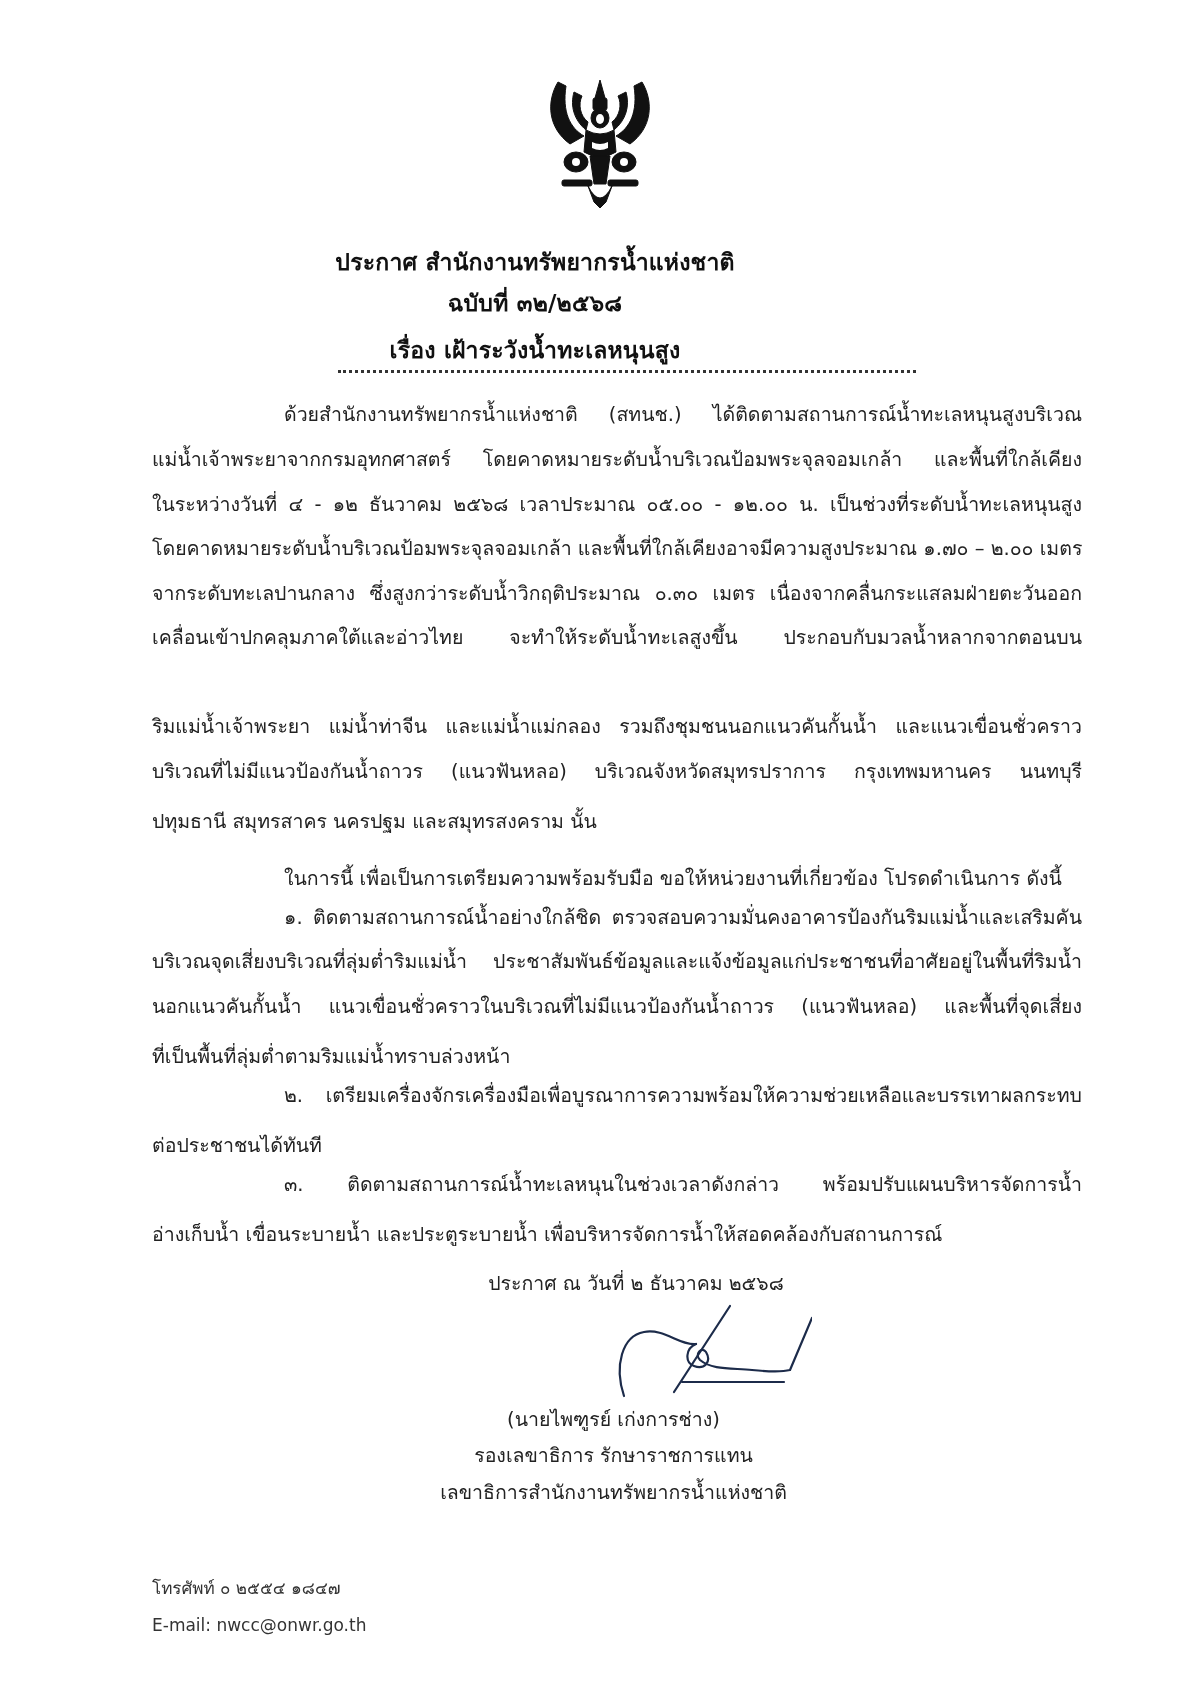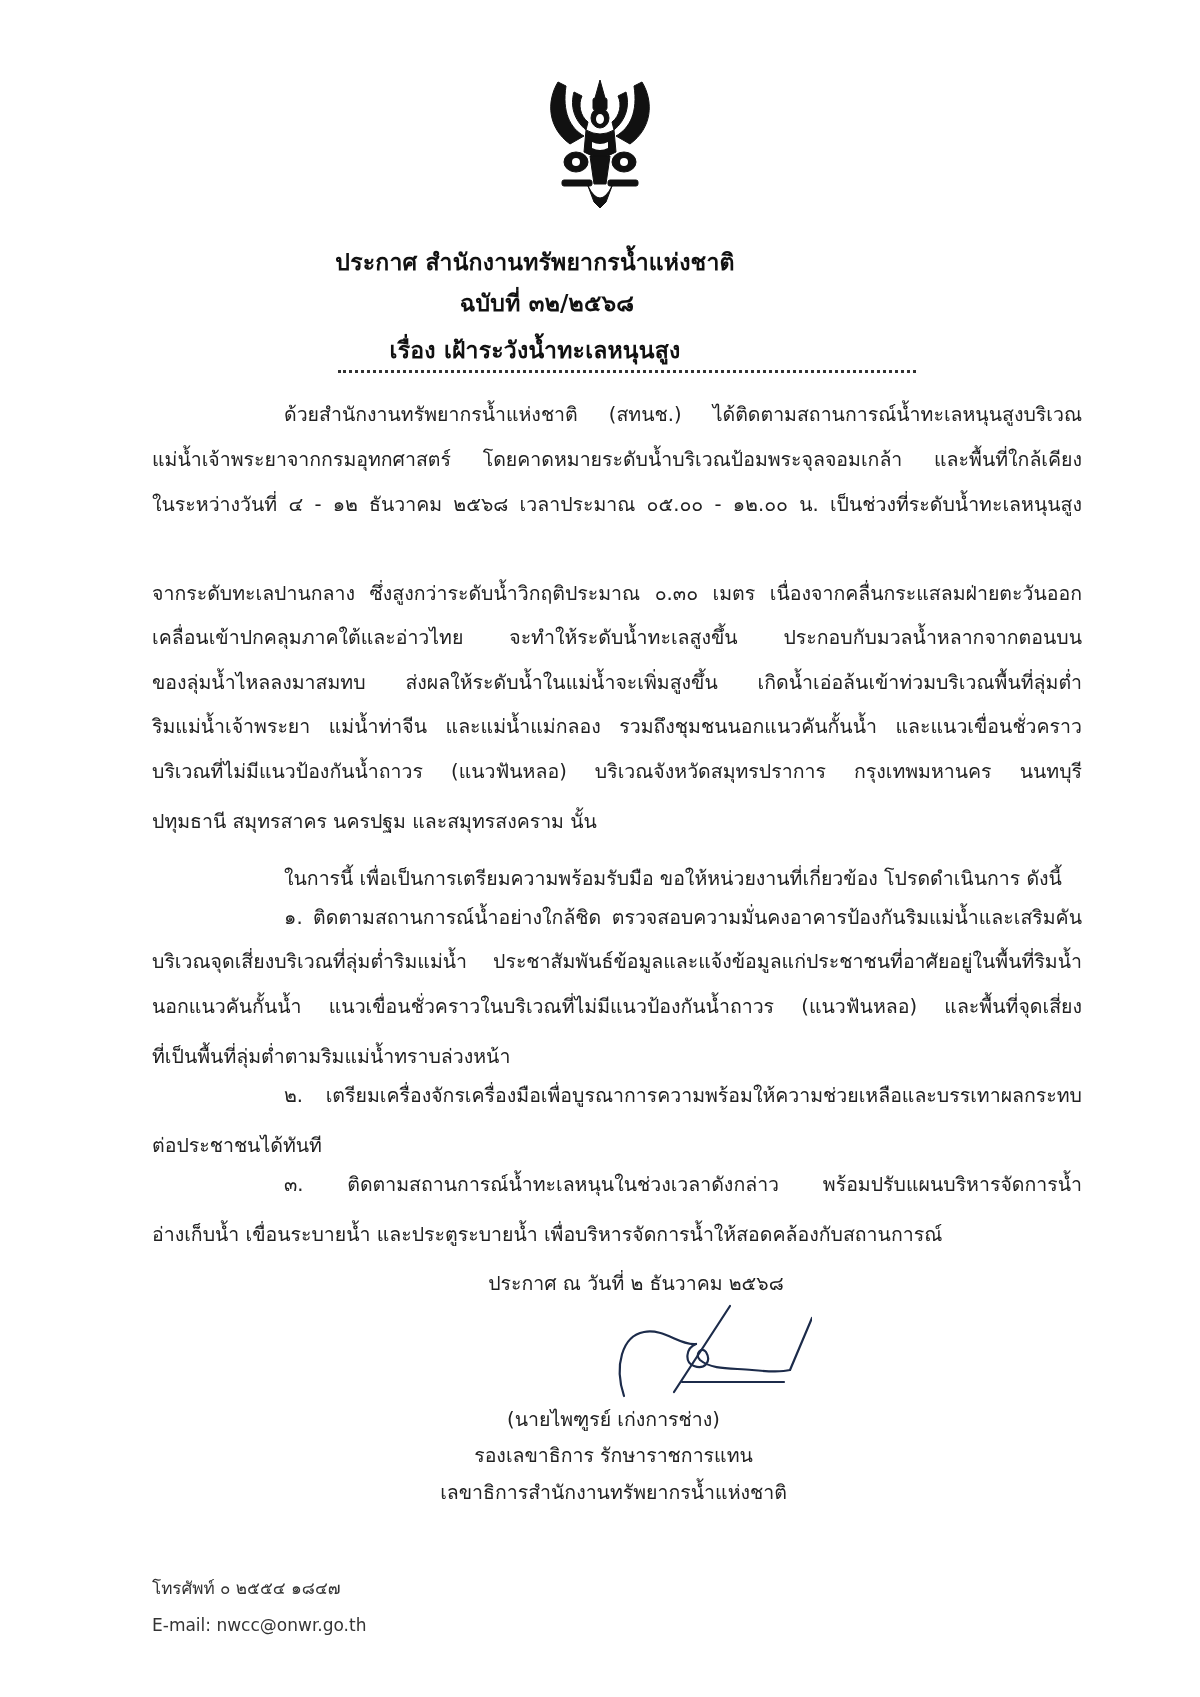--- a/index.html
+++ b/index.html
@@ -8,21 +8,21 @@
     font-family: "DejaVu Sans", "Liberation Sans", sans-serif;
     color: #1a1a1a;
   }
   .page { position: absolute; left: 0; top: 0; width: 1200px; height: 1697px; }
 
   .emblem { position: absolute; left: 540px; top: 72px; width: 120px; height: 140px; }
 
   .heading { position: absolute; left: 0; width: 1070px; text-align: center;
     font-size: 23px; font-weight: bold; color: #111; letter-spacing: 0.2px; }
   .h1 { top: 244px; }
-  .h2 { top: 285px; padding-left: 12px; }
+  .h2 { top: 285px; }
   .h3 { top: 332px; }
 
   .dotline { position: absolute; left: 338px; top: 370px; width: 578px; height: 4px;
     border-top: 3px dotted #333; }
 
   .line { position: absolute; left: 152px; width: 930px; font-size: 19.5px; line-height: 30px;
     height: 30px; white-space: nowrap; text-align: justify; text-align-last: justify; color: #222; }
   .line.indent { left: 284px; width: 798px; }
   .line.indent2 { left: 284px; width: 798px; }
   .line.last { text-align: left; text-align-last: left; margin-top: 6px; }
@@ -77,23 +77,23 @@
 
   <div class="heading h1">ประกาศ สำนักงานทรัพยากรน้ำแห่งชาติ</div>
   <div class="heading h2">ฉบับที่ ๓๒/๒๕๖๘</div>
   <div class="heading h3">เรื่อง เฝ้าระวังน้ำทะเลหนุนสูง</div>
 
   <div class="dotline"></div>
 
   <div class="line indent" style="top:400px">ด้วยสำนักงานทรัพยากรน้ำแห่งชาติ (สทนช.) ได้ติดตามสถานการณ์น้ำทะเลหนุนสูงบริเวณ</div>
   <div class="line" style="top:445px">แม่น้ำเจ้าพระยาจากกรมอุทกศาสตร์ โดยคาดหมายระดับน้ำบริเวณป้อมพระจุลจอมเกล้า และพื้นที่ใกล้เคียง</div>
   <div class="line" style="top:490px">ในระหว่างวันที่ ๔ - ๑๒ ธันวาคม ๒๕๖๘ เวลาประมาณ ๐๕.๐๐ - ๑๒.๐๐ น. เป็นช่วงที่ระดับน้ำทะเลหนุนสูง</div>
+  <div class="line" style="top:534px">โดยคาดหมายระดับน้ำบริเวณป้อมพระจุลจอมเกล้า และพื้นที่ใกล้เคียงอาจมีความสูงประมาณ ๑.๗๐ – ๒.๐๐ เมตร</div>
   <div class="line" style="top:579px">จากระดับทะเลปานกลาง ซึ่งสูงกว่าระดับน้ำวิกฤติประมาณ ๐.๓๐ เมตร เนื่องจากคลื่นกระแสลมฝ่ายตะวันออก</div>
   <div class="line" style="top:623px">เคลื่อนเข้าปกคลุมภาคใต้และอ่าวไทย จะทำให้ระดับน้ำทะเลสูงขึ้น ประกอบกับมวลน้ำหลากจากตอนบน</div>
-  <div class="line" style="top:668px">ของลุ่มน้ำไหลลงมาสมทบ ส่งผลให้ระดับน้ำในแม่น้ำจะเพิ่มสูงขึ้น เกิดน้ำเอ่อล้นเข้าท่วมบริเวณพื้นที่ลุ่มต่ำ</div>
   <div class="line" style="top:757px">บริเวณที่ไม่มีแนวป้องกันน้ำถาวร (แนวฟันหลอ) บริเวณจังหวัดสมุทรปราการ กรุงเทพมหานคร นนทบุรี</div>
   <div class="line" style="top:712px">ริมแม่น้ำเจ้าพระยา แม่น้ำท่าจีน และแม่น้ำแม่กลอง รวมถึงชุมชนนอกแนวคันกั้นน้ำ และแนวเขื่อนชั่วคราว</div>
   <div class="line last" style="top:801px">ปทุมธานี สมุทรสาคร นครปฐม และสมุทรสงคราม นั้น</div>
 
   <div class="line indent last" style="top:858px">ในการนี้ เพื่อเป็นการเตรียมความพร้อมรับมือ ขอให้หน่วยงานที่เกี่ยวข้อง โปรดดำเนินการ ดังนี้</div>
 
   <div class="line indent2" style="top:903px">๑. ติดตามสถานการณ์น้ำอย่างใกล้ชิด ตรวจสอบความมั่นคงอาคารป้องกันริมแม่น้ำและเสริมคัน</div>
   <div class="line" style="top:947px">บริเวณจุดเสี่ยงบริเวณที่ลุ่มต่ำริมแม่น้ำ ประชาสัมพันธ์ข้อมูลและแจ้งข้อมูลแก่ประชาชนที่อาศัยอยู่ในพื้นที่ริมน้ำ</div>
   <div class="line" style="top:992px">นอกแนวคันกั้นน้ำ แนวเขื่อนชั่วคราวในบริเวณที่ไม่มีแนวป้องกันน้ำถาวร (แนวฟันหลอ) และพื้นที่จุดเสี่ยง</div>
   <div class="line last" style="top:1036px">ที่เป็นพื้นที่ลุ่มต่ำตามริมแม่น้ำทราบล่วงหน้า</div>

